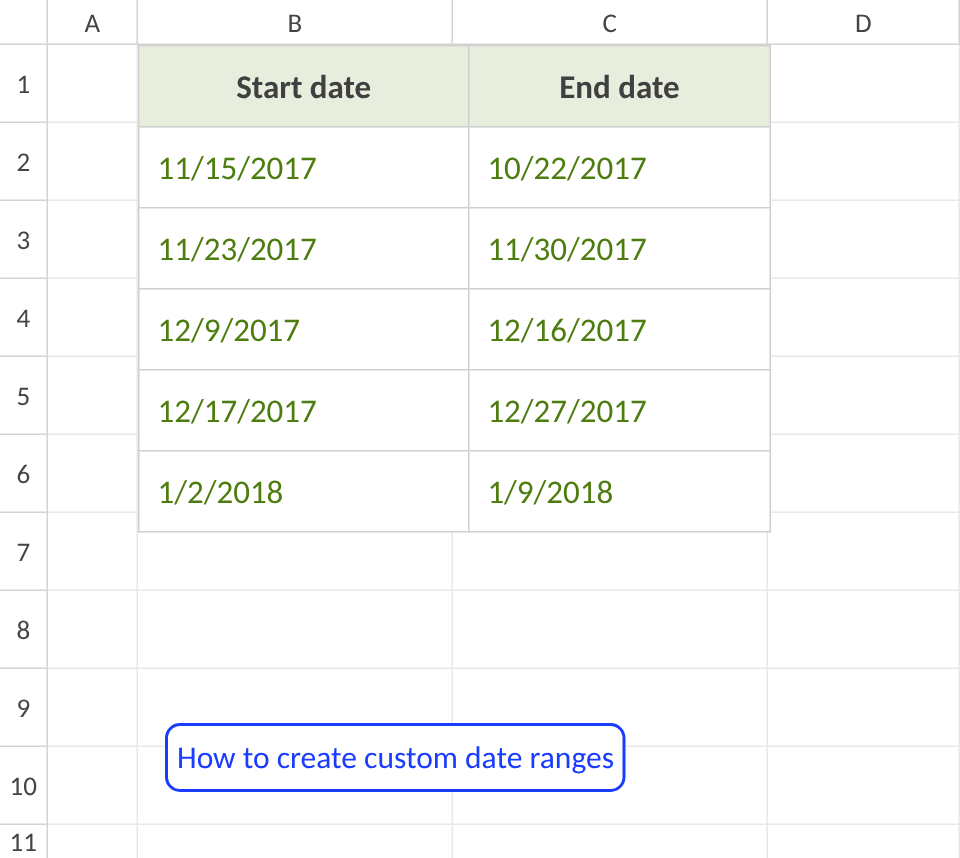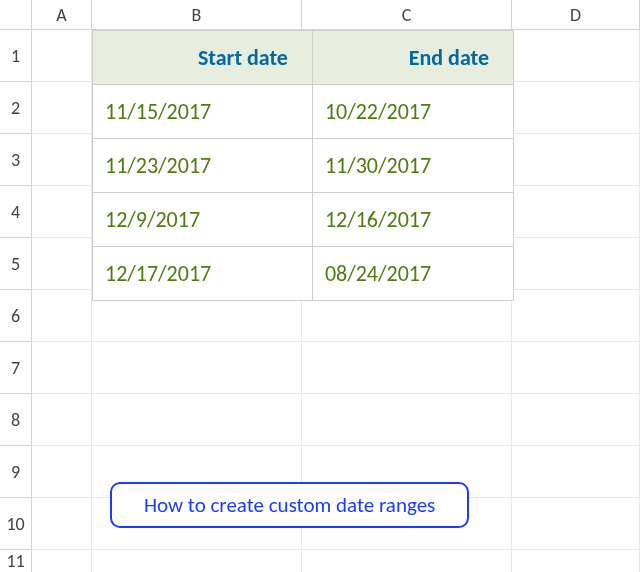--- a/index.html
+++ b/index.html
@@ -61,25 +61,25 @@
       left: 92px;
       top: 30px;
       width: 422px;
     }
     .tbl {
       border-collapse: collapse;
       width: 100%;
     }
     .tbl th {
       background: #e8eedd;
-      text-align: right;
+      text-align: center;
       font-weight: bold;
       font-size: 22px;
-      color: #0369a1;
-      padding: 13px 24px;
+      color: #404040;
+      padding: 13px 12px;
       border: 1px solid #cfcfcf;
       height: 52px;
     }
     .tbl td {
       font-size: 22px;
       color: #4d7c0f;
       padding: 13px 12px;
       border: 1px solid #cfcfcf;
       height: 52px;
       background: #fff;
@@ -89,21 +89,21 @@
     }
     .tbl th:last-child, .tbl td:last-child {
       width: 192px;
     }
     .link-box {
       position: absolute;
       left: 110px;
       top: 482px;
       border: 2px solid #1a3cff;
       border-radius: 10px;
-      padding: 8px 32px;
+      padding: 8px 6px;
       background: #fff;
     }
     .link-text {
       color: #1a3cff;
       font-size: 21px;
     }
   </style>
 </head>
 <body>
 
@@ -197,21 +197,25 @@
       <tr>
         <td>11/23/2017</td>
         <td>11/30/2017</td>
       </tr>
       <tr>
         <td>12/9/2017</td>
         <td>12/16/2017</td>
       </tr>
       <tr>
         <td>12/17/2017</td>
-        <td>08/24/2017</td>
+        <td>12/27/2017</td>
+      </tr>
+      <tr>
+        <td>1/2/2018</td>
+        <td>1/9/2018</td>
       </tr>
     </tbody>
   </table>
 </div>
 
 <div class="link-box">
   <span class="link-text">How to create custom date ranges</span>
 </div>
 
 </body></html>

